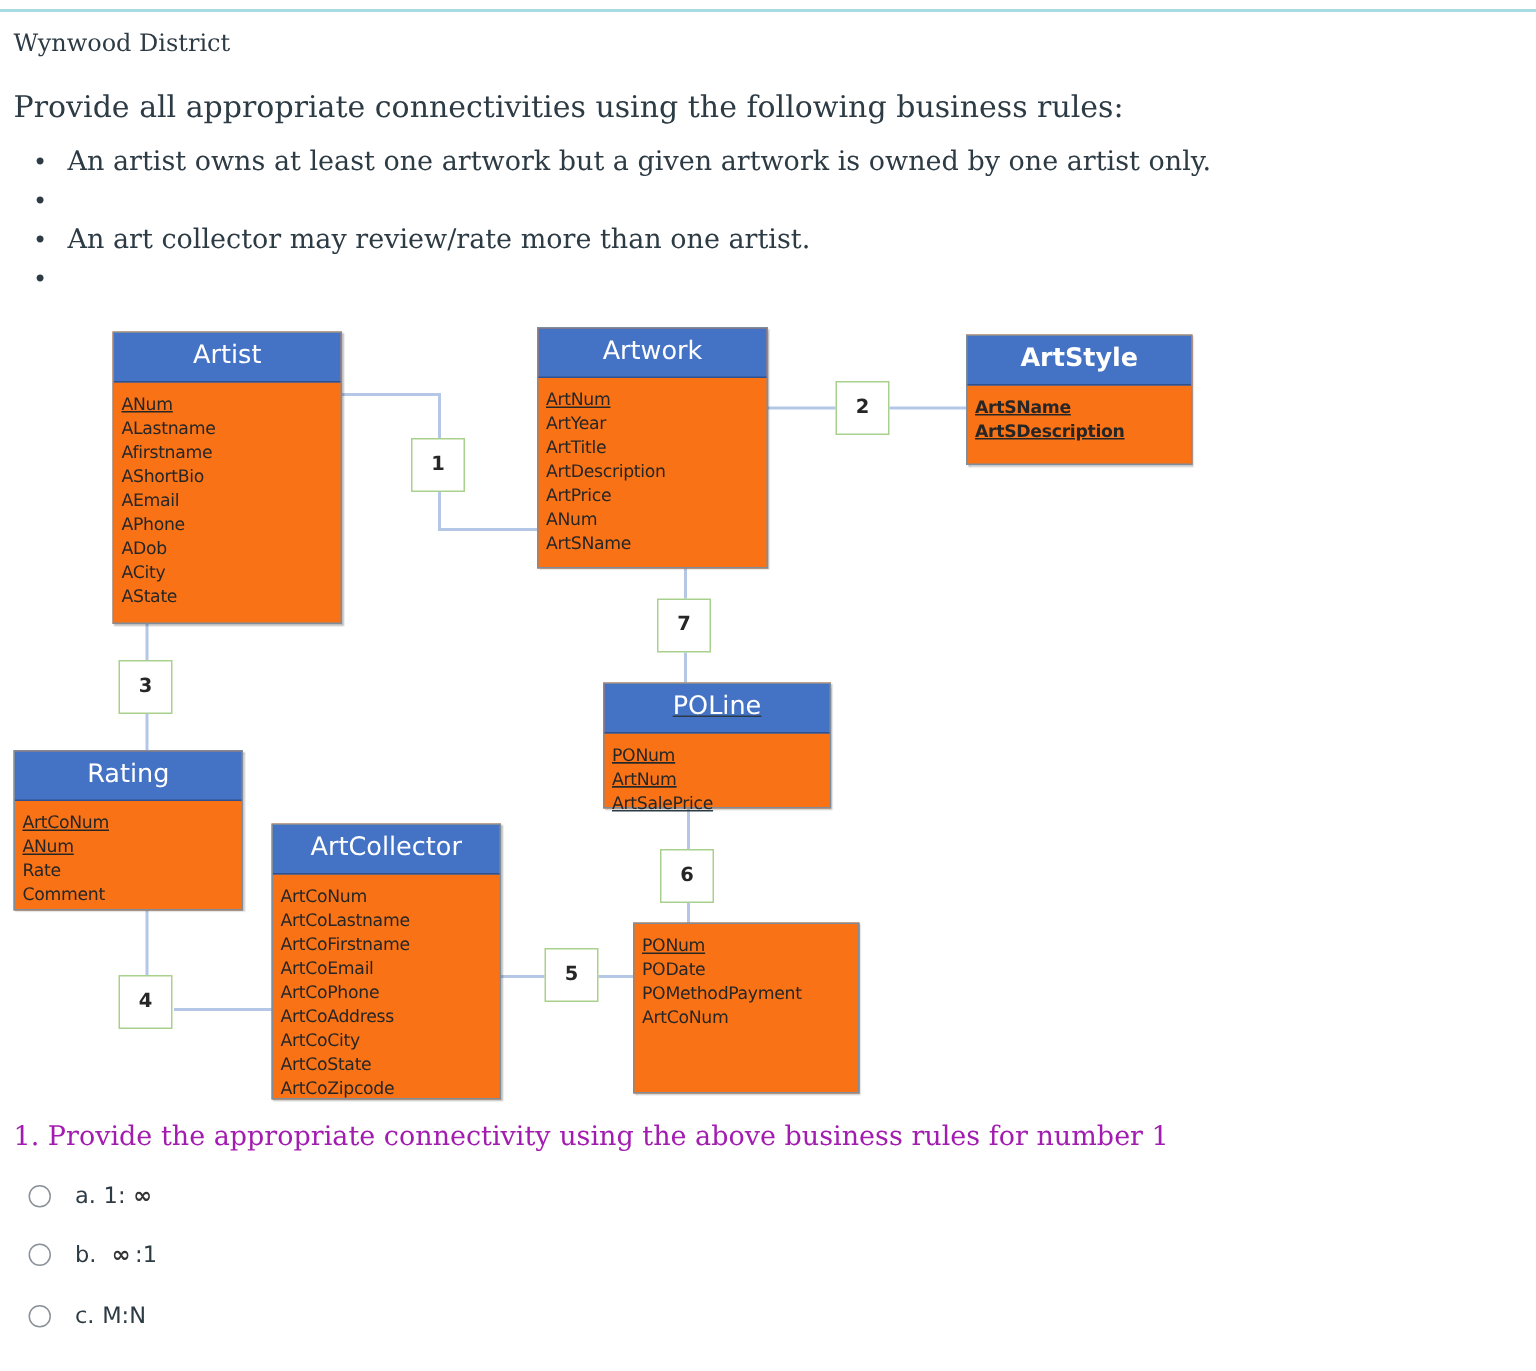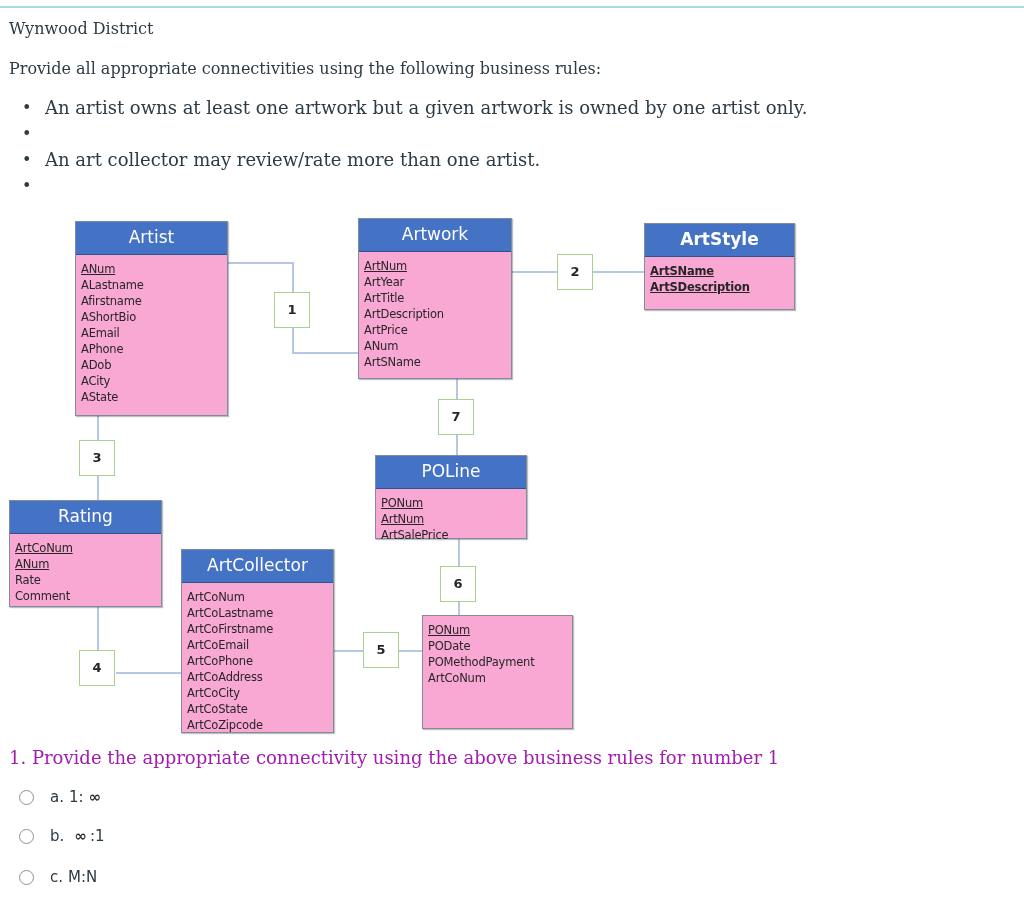--- a/index.html
+++ b/index.html
@@ -1,26 +1,26 @@
 <!DOCTYPE html>
 <html><head>
   <meta charset="utf-8">
   <style>
     html, body { margin: 0; padding: 0; background: #ffffff; }
     body { width: 1024px; height: 914px; position: relative; overflow: hidden; font-family: "DejaVu Serif", "Liberation Serif", serif; color: #2d3b45; }
     .top-rule { position: absolute; left: 0; top: 6px; width: 1024px; height: 2px; background: #a8dbe6; }
     .title { position: absolute; left: 9px; top: 19px; font-size: 16px; color: #2d3b45; }
-    .intro { position: absolute; left: 9px; top: 59px; font-size: 16px; color: #2d3b45; }
+    .intro { position: absolute; left: 9px; top: 59px; font-size: 20px; color: #2d3b45; }
     .rules { position: absolute; left: 0; top: 95px; margin: 0; padding: 0; list-style: none; }
     .rules li { position: relative; padding-left: 45px; font-size: 18px; line-height: 26px; height: 26px; white-space: nowrap; }
     .rules li .bullet { position: absolute; left: 22px; top: 0; font-size: 16px; }
 
     .diagram { position: absolute; left: 0; top: 215px; width: 1024px; height: 520px; font-family: "DejaVu Sans", "Liberation Sans", sans-serif; }
     .line { position: absolute; background: #b4c7e7; }
-    .entity { position: absolute; background: #f9a8d4; border: 1px solid #7f8c9a; box-shadow: 1px 1px 1px rgba(0,0,0,0.25); }
+    .entity { position: absolute; background: #f97316; border: 1px solid #7f8c9a; box-shadow: 1px 1px 1px rgba(0,0,0,0.25); }
     .entity .hdr { background: #4472c4; color: #ffffff; text-align: center; font-size: 17px; height: 32px; line-height: 30px; border-bottom: 1px solid #2f528f; }
     .entity .attrs { padding: 6px 5px 8px 5px; font-size: 11.5px; line-height: 16px; color: #262626; }
     .entity .attrs div { white-space: nowrap; letter-spacing: -0.2px; }
     .u { text-decoration: underline; }
     .num { position: absolute; width: 36px; height: 36px; background: #ffffff; border: 1.5px solid #a9d18e; box-sizing: border-box; font-size: 13px; font-weight: bold; color: #262626; text-align: center; line-height: 33px; }
 
     .question { position: absolute; left: 9px; top: 747px; font-size: 18px; color: #a21caf; }
     .options { position: absolute; left: 0; top: 785px; font-family: "DejaVu Sans", "Liberation Sans", sans-serif; }
     .opt { position: absolute; left: 19px; height: 22px; display: flex; align-items: center; white-space: nowrap; }
     .radio { width: 15px; height: 15px; border: 1.5px solid #8a9199; border-radius: 50%; box-sizing: border-box; margin-right: 16px; background: #fff; }
@@ -114,21 +114,21 @@
       <div>ArtCoFirstname</div>
       <div>ArtCoEmail</div>
       <div>ArtCoPhone</div>
       <div>ArtCoAddress</div>
       <div>ArtCoCity</div>
       <div>ArtCoState</div>
       <div>ArtCoZipcode</div>
     </div>
   </div>
 
-  <div class="entity" style="left:375px; top:240px; width:150px; height:82px;">
+  <div class="entity" style="left:402px; top:240px; width:150px; height:82px;text-decoration:underline;">
     <div class="hdr">POLine</div>
     <div class="attrs">
       <div class="u">PONum</div>
       <div class="u">ArtNum</div>
       <div>ArtSalePrice</div>
     </div>
   </div>
 
   <div class="entity" style="left:422px; top:400px; width:149px; height:112px;">
     <div class="attrs">

